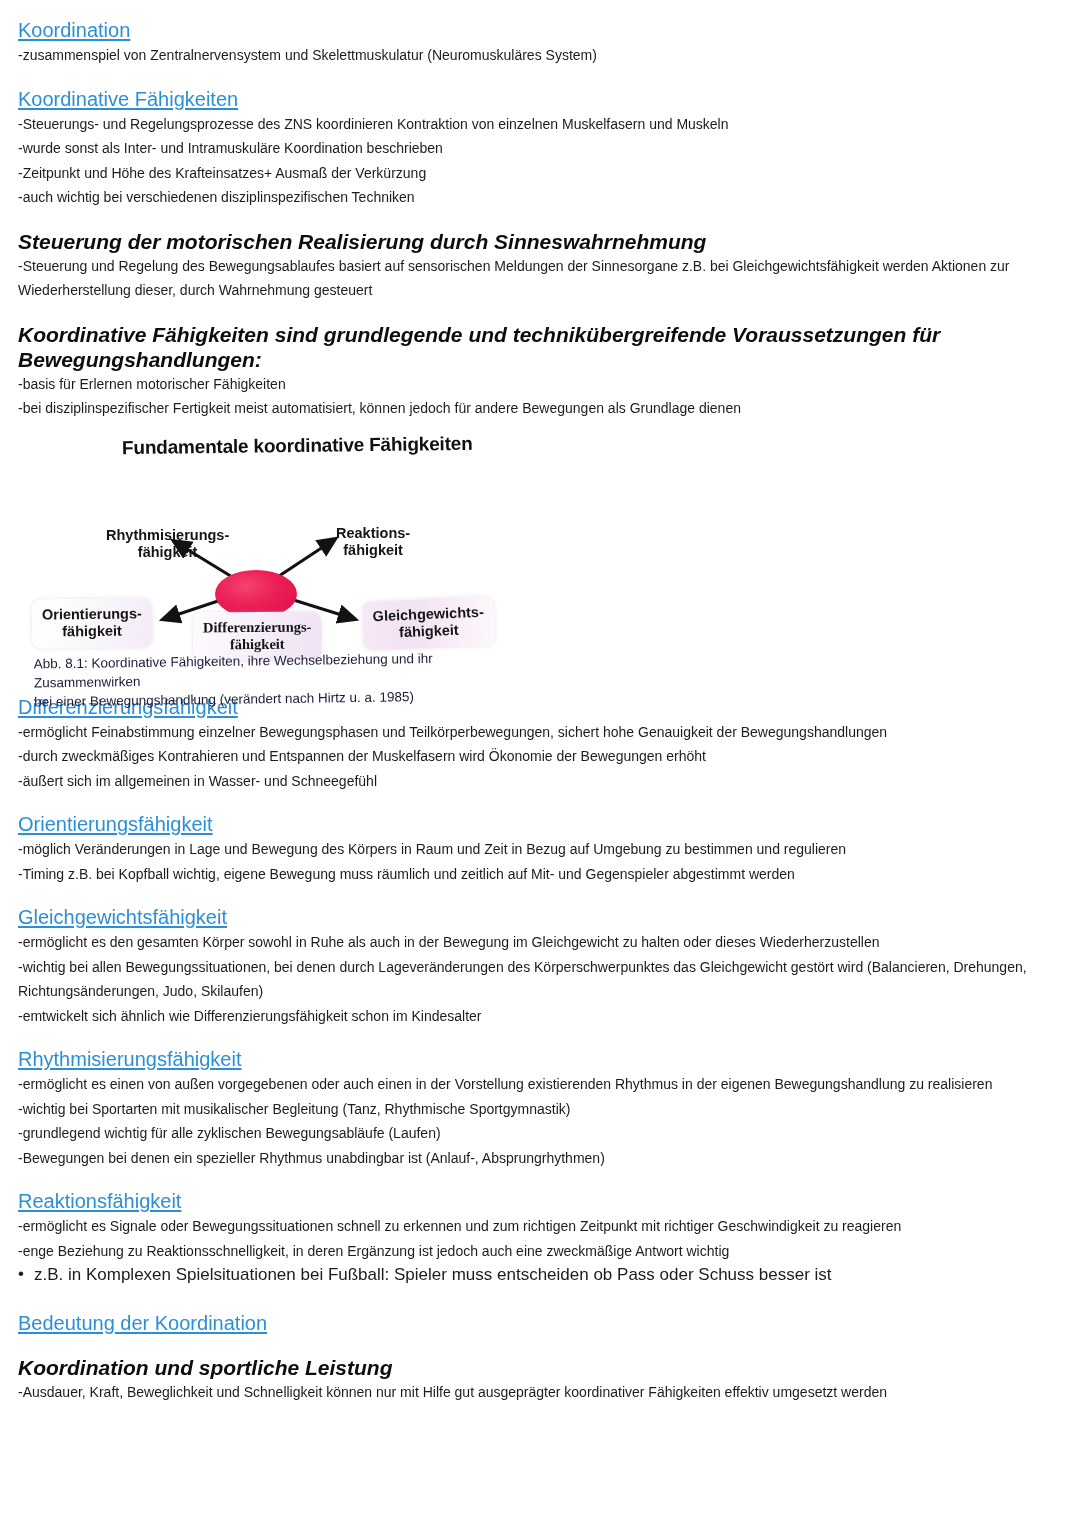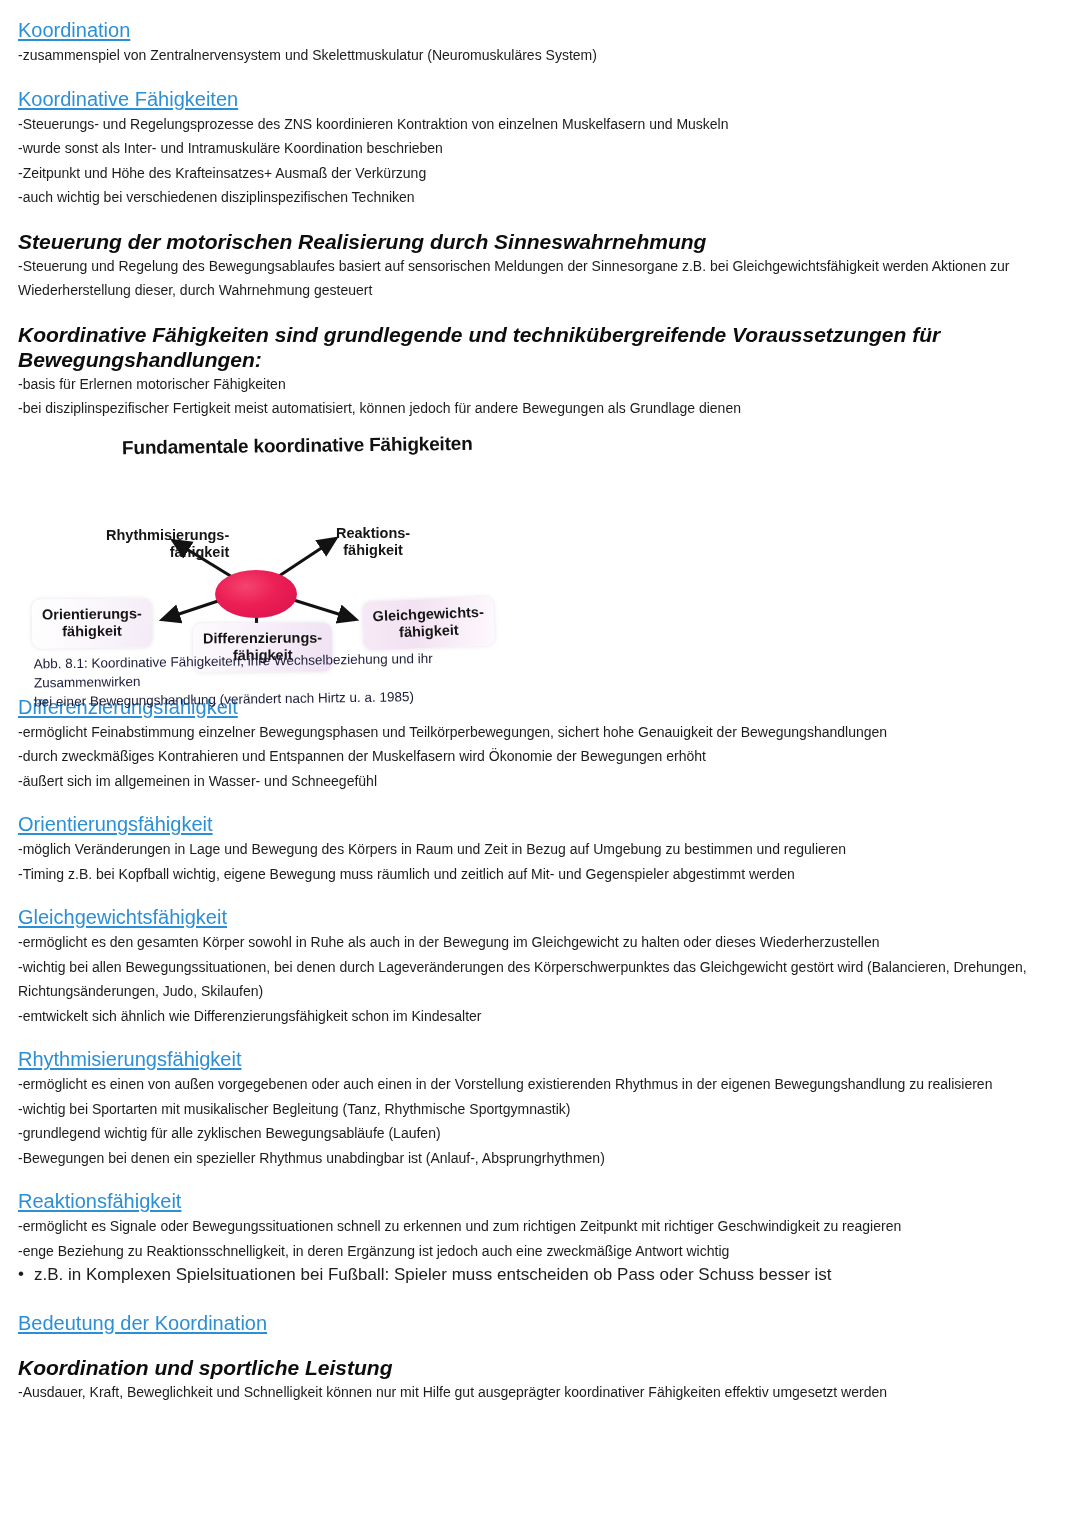--- a/index.html
+++ b/index.html
@@ -113,31 +113,32 @@
     white-space: nowrap;
   }
   .lbl-box {
     border-radius: 9px;
     padding: 7px 10px 8px;
     box-shadow: 0 0 4px rgba(180,160,190,0.35);
   }
   .lbl-plain { padding: 0; }
 
   
-  .lbl-rhy { left: 88px;  top: 60px; text-align: right; }
+  .lbl-rhy { left: 88px;  top: 60px; }
   .lbl-rea { left: 318px; top: 58px; }
   .lbl-ori {
     left: 14px; top: 132px;
     background: linear-gradient(105deg, #ffffff 0%, #fbf8fc 45%, #f3eaf6 100%);
     transform: rotate(-0.6deg);
   }
   .lbl-dif {
-    left: 175px; top: 156px;
+    left: 175px; top: 145px;
     background: linear-gradient(100deg, #fdfbfe 0%, #f6edf8 55%, #efe2f3 100%);
     transform: rotate(-0.4deg);
+    font-family: Liberation Serif, serif;
   }
   .lbl-gle {
     left: 345px; top: 132px;
     background: linear-gradient(95deg, #f6e9f6 0%, #f3e2f2 40%, #fdf9fd 100%);
     transform: rotate(-2.4deg);
   }
   .fig-caption {
     position: absolute;
     left: 16px;
     top: 218px;

